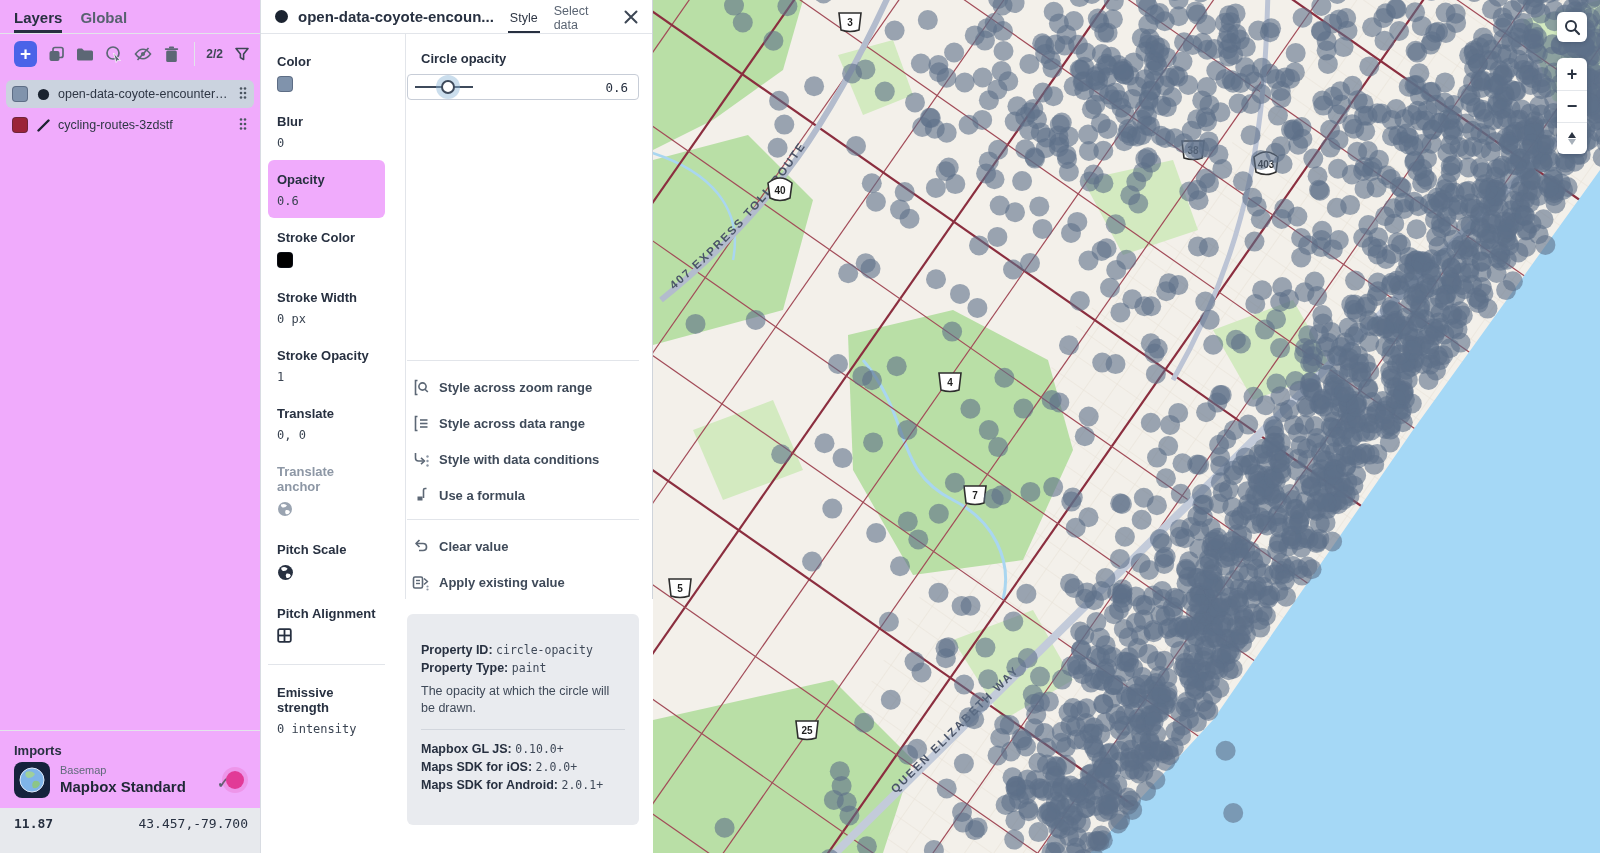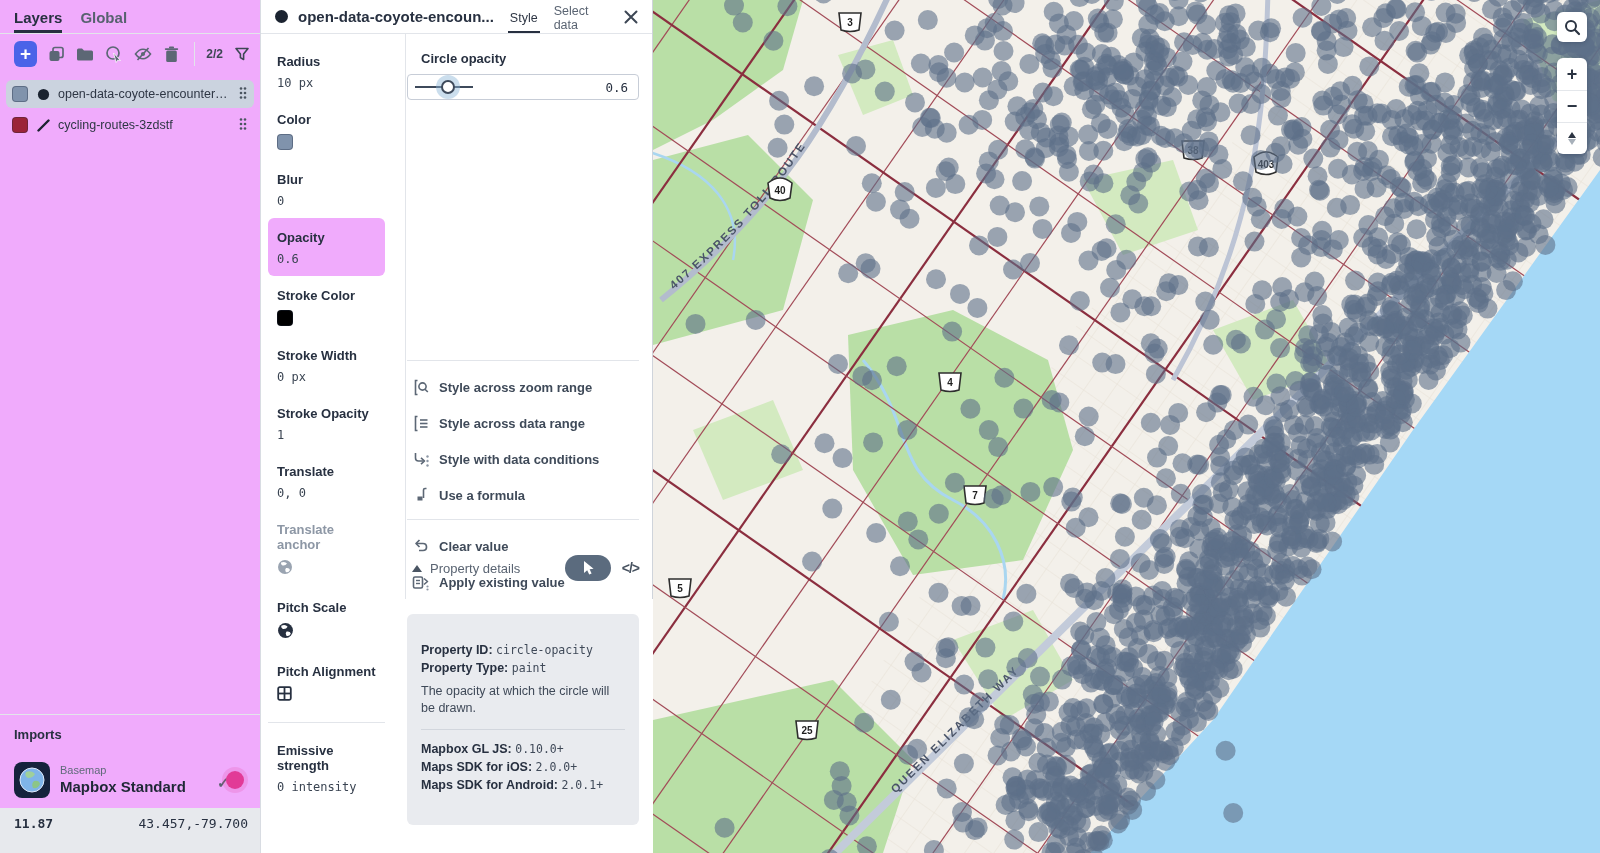--- a/index.html
+++ b/index.html
@@ -20,21 +20,21 @@
   .layer-count { margin-left:auto; color:#3d4754; font-weight:600; font-size:12px; }
   .layer-list { padding:6px 6px 0 6px; }
   .layer-row { height:28px; border-radius:6px; display:flex; align-items:center; padding:0 6px; gap:8px; margin-bottom:3px; cursor:pointer; }
   .layer-row.selected { background:#cbd3df; }
   .swatch16 { width:16px; height:16px; border-radius:4px; border:1px solid rgba(30,40,60,.35); flex:none; }
   .layer-type { width:14px; height:14px; flex:none; display:flex; align-items:center; justify-content:center; }
   .layer-label { font-size:12.5px; color:#2e3644; white-space:nowrap; overflow:hidden; text-overflow:ellipsis; flex:1; }
   .drag-dots { flex:none; margin-left:2px; }
   .lp-spacer { flex:1; }
   .imports { border-top:1px solid #e2e5ea; padding:12px 14px 10px; }
-  .imports h3 { font-size:13px; font-weight:700; margin-bottom:20px; }
+  .imports h3 { font-size:13px; font-weight:700; margin-bottom:4px; }
   .import-row { display:flex; align-items:center; gap:10px; }
   .import-thumb { width:36px; height:36px; border-radius:8px; background:#16223c; position:relative; overflow:hidden; flex:none; }
   .import-meta { flex:1; line-height:1.25; }
   .import-kind { font-size:11px; color:#5f6a79; }
   .import-name { font-size:15px; font-weight:700; color:#1f2836; }
   .import-status { position:relative; width:30px; height:30px; flex:none; }
   .check-glyph { position:absolute; left:1px; top:9px; font-size:15px; font-weight:700; color:#5b6570; }
   .pink-halo { position:absolute; right:-2px; top:2px; width:26px; height:26px; border-radius:50%; background:rgba(226,58,151,.18); }
   .pink-dot { position:absolute; right:2px; top:6px; width:18px; height:18px; border-radius:50%; background:#e23a97; }
   .statusbar { height:45px; background:#e7e9ed; display:flex; align-items:flex-start; padding:8px 12px 0 14px; justify-content:space-between; font-size:13px; }
@@ -224,24 +224,20 @@
     <div class="mp-tab active">Style</div>
     <div class="mp-tab inactive">Select data</div>
     <div class="mp-close">
       <svg width="14" height="14" viewBox="0 0 14 14">
           <path d="M1.5 1.5 L12.5 12.5 M12.5 1.5 L1.5 12.5" stroke="#3c4654" stroke-width="2" stroke-linecap="round"></path>
         </svg>
     </div>
   </div>
 
   <div class="prop-col">
-    <div class="prop-item">
-      <div class="prop-label">Radius</div>
-      <div class="prop-value">10 px</div>
-    </div>
     <div class="prop-item">
       <div class="prop-label">Color</div>
       <div class="swatch16" style="background:#8093ac"></div>
     </div>
     <div class="prop-item">
       <div class="prop-label">Blur</div>
       <div class="prop-value">0</div>
     </div>
     <div class="prop-item active">
       <div class="prop-label">Opacity</div>
@@ -388,32 +384,20 @@
     <div class="info-box">
       <div class="info-line"><b>Property ID:</b> <span class="mono">circle-opacity</span></div>
       <div class="info-line"><b>Property Type:</b> <span class="mono">paint</span></div>
       <div class="info-desc">The opacity at which the circle will be drawn.</div>
       <div class="info-sep"></div>
       <div class="info-line"><b>Mapbox GL JS:</b> <span class="mono">0.10.0+</span></div>
       <div class="info-line"><b>Maps SDK for iOS:</b> <span class="mono">2.0.0+</span></div>
       <div class="info-line"><b>Maps SDK for Android:</b> <span class="mono">2.0.1+</span></div>
     </div>
 
-    <div class="details-row">
-      <div class="details-toggle">
-        <span class="tri-up"></span>
-        <span>Property details</span>
-      </div>
-      <div class="cursor-pill">
-        <svg width="14" height="16" viewBox="0 0 14 16">
-            <path d="M3 1 L3 13 L6.2 10.2 L8.2 14.6 L10.6 13.5 L8.6 9.2 L12.6 8.8 Z" fill="#fff"></path>
-          </svg>
-      </div>
-      <div class="code-btn">&lt;/&gt;</div>
-    </div>
   </div>
 </div>
 
 <div class="map">
   <svg id="map-svg" width="947" height="853" viewBox="0 0 947 853">
     <defs>
       <pattern id="streets" width="24" height="24" patternUnits="userSpaceOnUse" patternTransform="rotate(35)">
         <path d="M0 0 H24 M0 0 V24" stroke="#e3dccf" stroke-width="1.1" fill="none"></path>
       </pattern>
     </defs>

